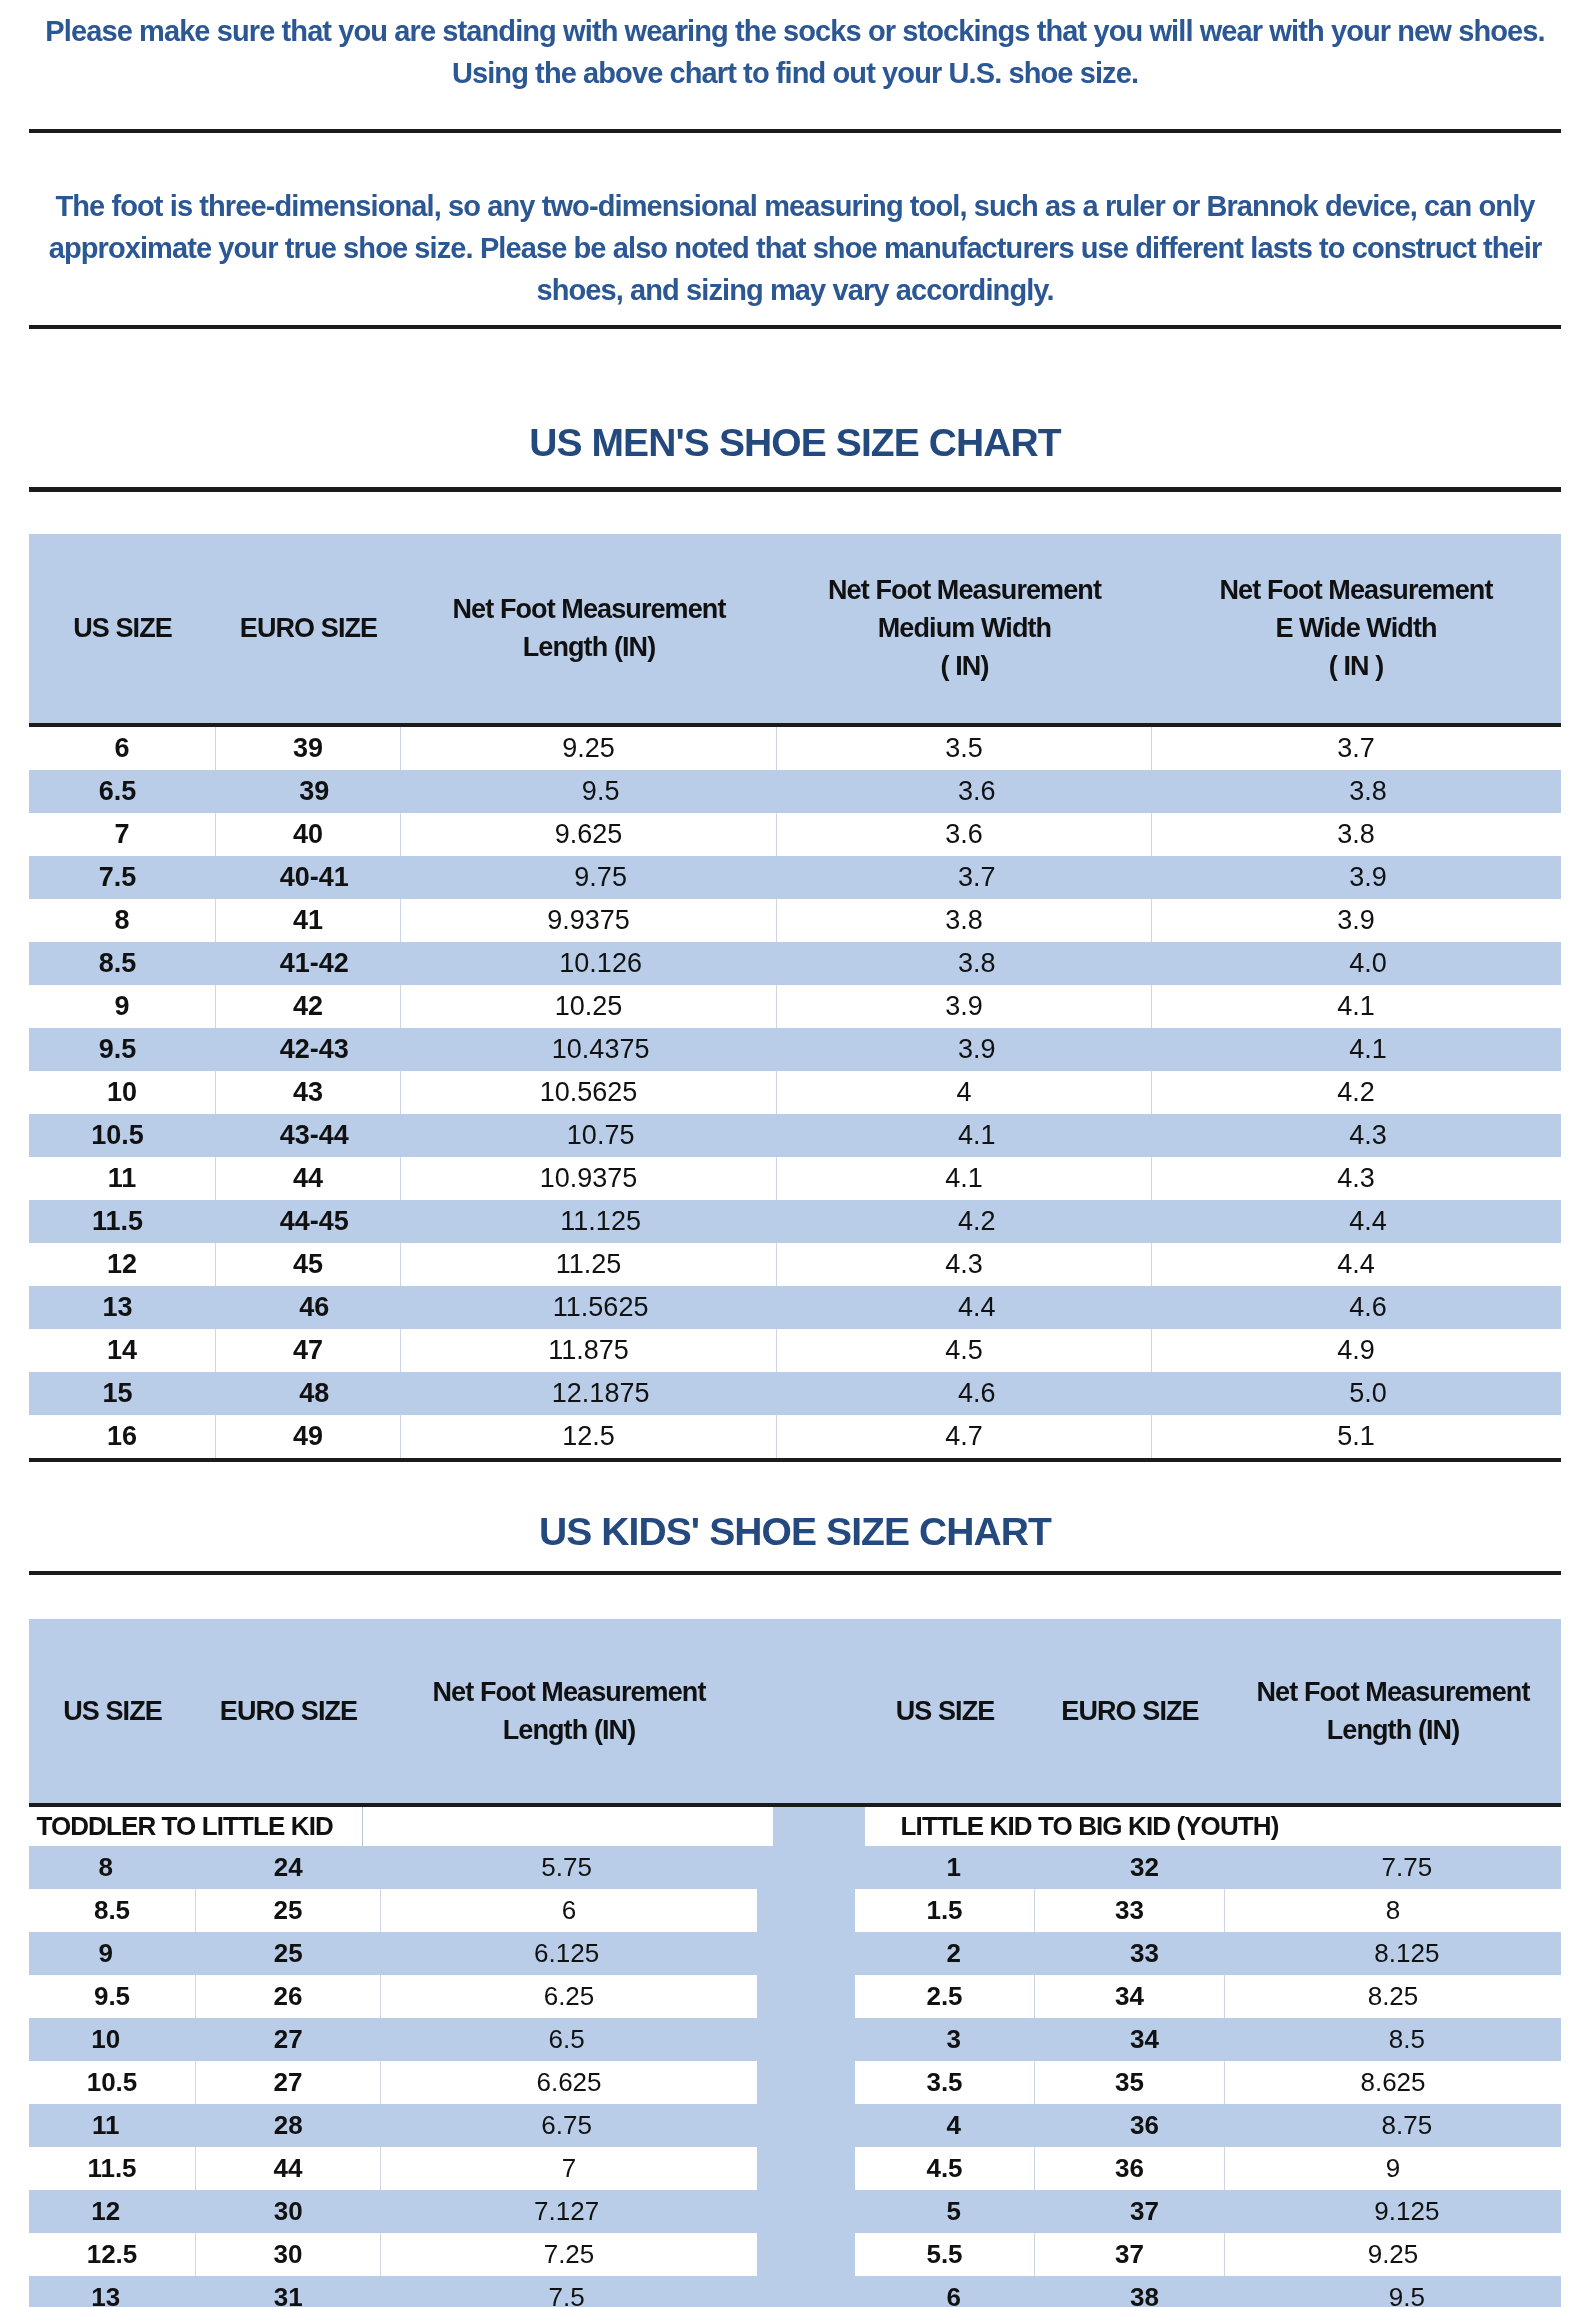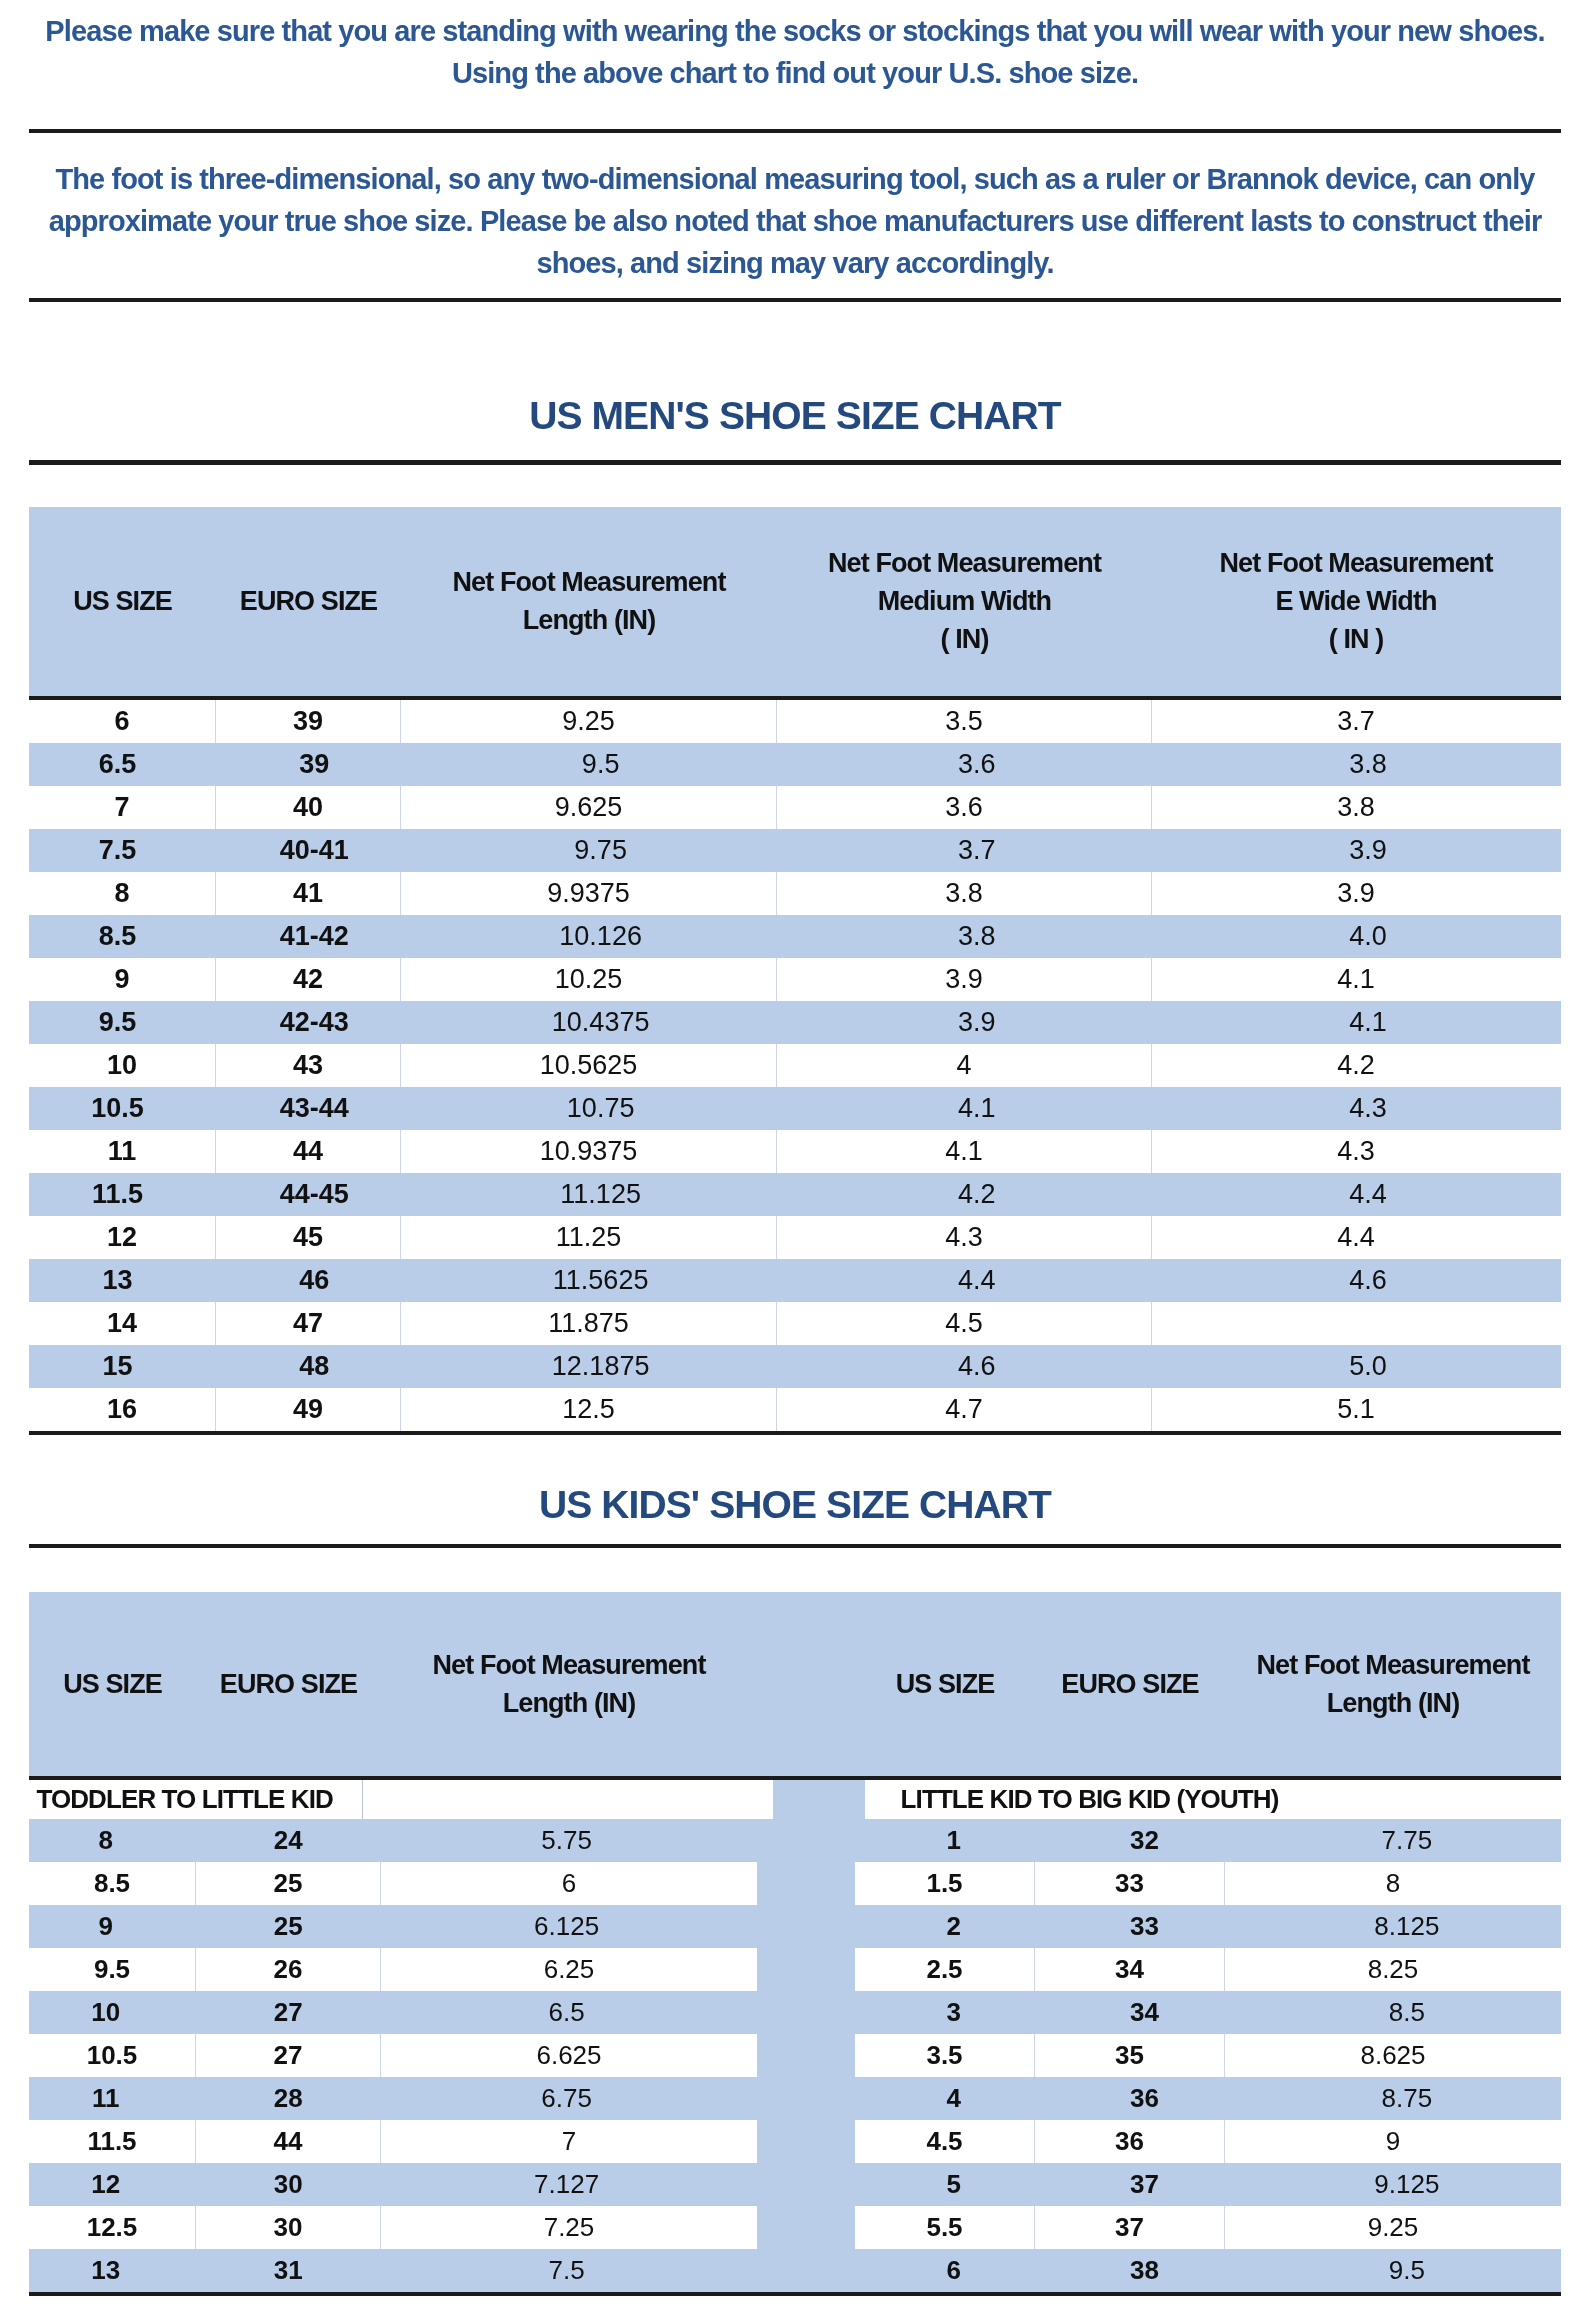--- a/index.html
+++ b/index.html
@@ -5,21 +5,21 @@
   * { box-sizing: border-box; margin: 0; padding: 0; }
   html, body { width: 1590px; height: 2588px; background: #ffffff; overflow: hidden; }
   body { font-family: "Liberation Sans", "DejaVu Sans", sans-serif; color: var(--text-black, #111); }
 
   .page { width: 100%; height: 100%; padding: 0 29px; }
 
   
   .para { text-align: center; font-weight: bold; color: var(--para-blue, #2b5794); font-size: 29px; letter-spacing: -0.9px; }
   .pline { height: 42px; line-height: 42px; white-space: nowrap; }
   .para1 { padding-top: 10px; }
-  .para2 { margin-top: 25px; }
+  .para2 { margin-top: 52px; }
 
   
   .rule { height: 4.2px; background: var(--rule-black, #1b1b1b); }
   .rule1 { margin-top: 35px; }
   .rule2 { margin-top: 14px; }
   .rule3 { margin-top: 22px; }
   .rule4 { margin-top: 17px; }
 
   
   .chart-title { text-align: center; font-weight: bold; color: var(--title-navy, #24497e); font-size: 39px; height: 44px; line-height: 44px; letter-spacing: -0.9px; white-space: nowrap; }
@@ -207,20 +207,21 @@
           <div class="cell mw1 b vline">46</div>
           <div class="cell mw2 vline">11.5625</div>
           <div class="cell mw3 vline">4.4</div>
           <div class="cell mw4">4.6</div>
         </div>
         <div class="trow white">
           <div class="cell mw0 b vline">14</div>
           <div class="cell mw1 b vline">47</div>
           <div class="cell mw2 vline">11.875</div>
           <div class="cell mw3 vline">4.5</div>
+          <div class="cell mw4">4.9</div>
         </div>
         <div class="trow blue">
           <div class="cell mw0 b vline">15</div>
           <div class="cell mw1 b vline">48</div>
           <div class="cell mw2 vline">12.1875</div>
           <div class="cell mw3 vline">4.6</div>
           <div class="cell mw4">5.0</div>
         </div>
         <div class="trow white">
           <div class="cell mw0 b vline">16</div>

